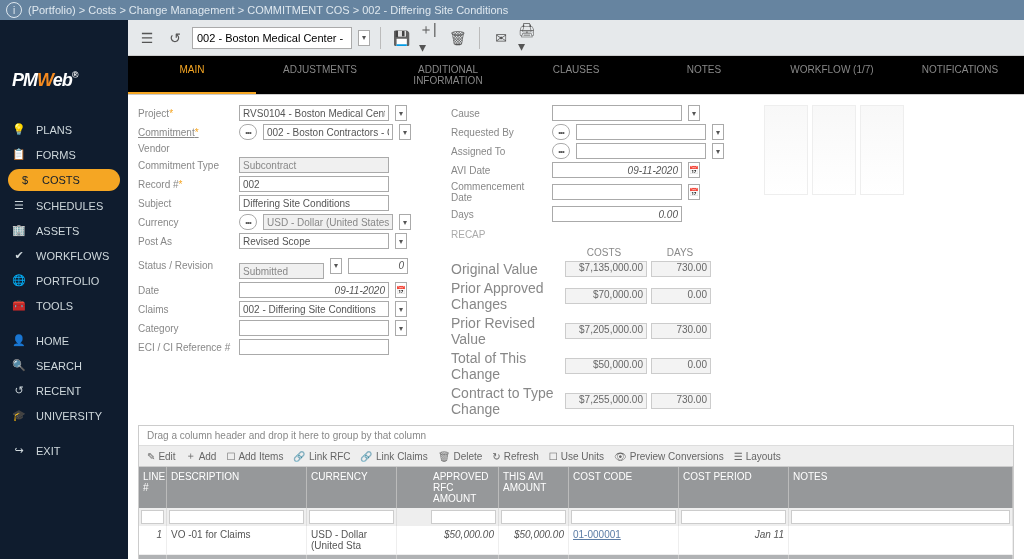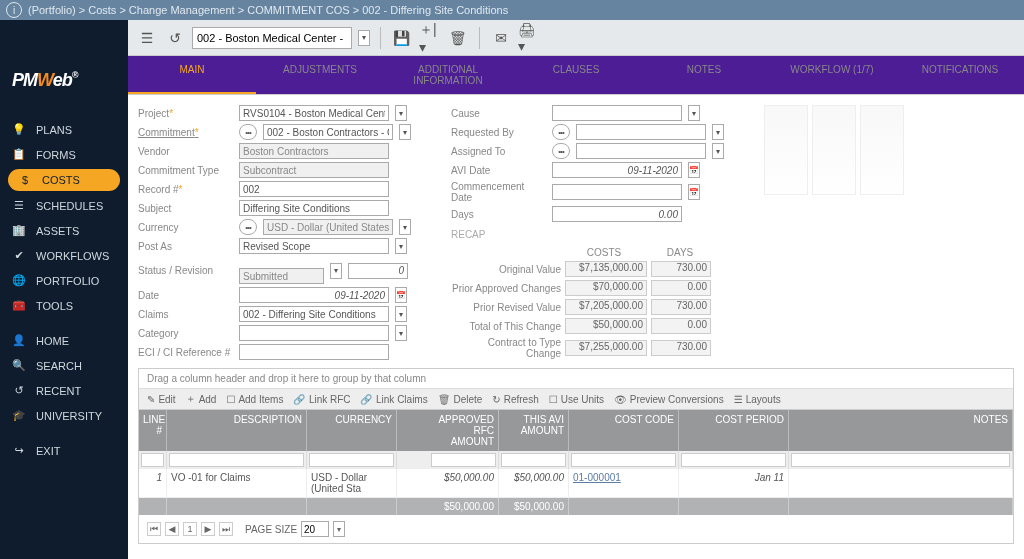--- a/index.html
+++ b/index.html
@@ -12,49 +12,49 @@
   .logo { color:#fff; font-size:18px; font-weight:bold; padding:26px 12px; font-style:italic; letter-spacing:-1px;margin-top:24px; }
   .logo .w { color:#f58a1f; }
   .nav-item { display:flex; align-items:center; padding:6px 12px; color:#cfd8dc; font-size:11px; gap:10px; cursor:pointer; }
   .nav-item.active { background:#f5a623; color:#0f1c2e; border-radius:14px; margin:2px 8px; padding:5px 10px; }
   .nav-icon { width:14px; text-align:center; }
   .content { flex:1; display:flex; flex-direction:column; }
   .toolbar { background:#e6e9eb; height:36px; display:flex; align-items:center; padding:0 8px; gap:6px; border-bottom:1px solid #ccc; }
   .toolbar .tb-btn { width:22px; height:22px; display:flex; align-items:center; justify-content:center; color:#555; cursor:pointer; font-size:14px; }
   .proj-select { height:22px; border:1px solid #aaa; background:#fff; font-size:11px; padding:0 4px; width:160px; }
   .vsep { width:1px; height:22px; background:#bbb; margin:0 4px; }
-  .tabs { display:flex; border-bottom:1px solid #ccc; background:#4c1d95; font-size:10px; }
+  .tabs { display:flex; border-bottom:1px solid #ccc; background:#000000; font-size:10px; }
   .tab { flex:1; text-align:center; padding:8px 4px; color:#888; cursor:pointer; }
   .tab.active { color:#f5a623; border-bottom:2px solid #f5a623; }
   .form-area { display:flex; padding:10px 10px 4px 10px; gap:40px; }
   .col { display:flex; flex-direction:column; gap:3px; }
   .row { display:flex; align-items:center; gap:6px; }
   .lbl { width:95px; color:#888; font-size:10px; }
   .lbl.req::after { content:"*"; color:#f5a623; }
   .fld { border:1px solid #aaa; background:#fff; height:16px; font-size:10px; padding:0 3px; color:#555; }
   .fld.ro { background:#f0f0f0; color:#888; }
   .w150 { width:150px; } .w60 { width:60px; } .w85 { width:85px;margin-top:11px; } .w130 { width:130px; }
   .dd { border:1px solid #aaa; background:#fff; height:16px; width:12px; display:inline-flex; align-items:center; justify-content:center; font-size:8px; cursor:pointer; }
   .more-btn { border:1px solid #aaa; background:#fff; width:18px; height:16px; border-radius:8px; display:flex; align-items:center; justify-content:center; font-size:8px; letter-spacing:-1px; cursor:pointer; }
   .ralign { text-align:right;font-style:italic; }
   .fieldset-lbl { color:#aaa; font-size:10px; margin-top:4px; }
   .recap-head { display:flex; font-size:10px; color:#888; margin-top:4px; }
   .recap-head .c1 { width:110px; } .recap-head .c2 { width:86px; text-align:center; } .recap-head .c3 { width:66px; text-align:center; }
   .recap-row { display:flex; align-items:center; gap:4px; }
-  .recap-row .c1 { width:110px; color:#888; font-size:10px;text-align:right; }
+  .recap-row .c1 { width:110px; color:#888; font-size:14px; }
   .rbox { border:1px solid #ccc; background:#f3f3f3; height:16px; font-size:10px; padding:0 3px; text-align:right; color:#666; }
   .rbox.c2 { width:82px; } .rbox.c3 { width:60px; }
   .thumbs { width:140px; height:90px; display:flex; gap:4px; }
   .thumbs .th { flex:1; border:1px solid #eee; background:linear-gradient(180deg,#f8f8f8,#fff); }
   .grid-wrap { border:1px solid #ccc; margin:4px 10px; }
   .grid-group { background:#fff; border-bottom:1px solid #ddd; padding:4px 8px; font-size:10px; color:#888; }
   .grid-toolbar { background:#eee; display:flex; align-items:center; gap:10px; padding:3px 8px; font-size:10px; color:#666; border-bottom:1px solid #ccc; }
   .grid-toolbar .gtb { display:flex; align-items:center; gap:3px; cursor:pointer; }
   .grid-head { display:flex; background:#96989a; color:#fff; font-size:10px; }
-  .grid-head div { padding:4px 4px; border-right:1px solid #bbb; text-align:right; }
+  .grid-head div { padding:4px 4px; border-right:1px solid #bbb; text-align:left; }
   .grid-filter { display:flex; background:#eee; }
   .grid-filter div { border-right:1px solid #ddd; padding:2px; }
   .grid-filter input { width:100%; height:14px; border:1px solid #ccc; font-size:9px; }
   .c-line { width:28px; } .c-desc { width:140px; } .c-curr { width:90px; } .c-appr { width:70px;margin-left:32px; } .c-avi { width:70px; } .c-code { width:110px; } .c-per { width:110px; } .c-notes { flex:1; }
   .grid-row { display:flex; font-size:10px; border-bottom:1px solid #eee; }
   .grid-row div { padding:3px 4px; border-right:1px solid #eee; }
   .grid-row .link { color:#5a7ca5; text-decoration:underline; cursor:pointer; }
   .grid-sum { display:flex; background:#b0b2b4; color:#fff; font-size:10px; }
   .grid-sum div { padding:3px 4px; border-right:1px solid #ccc; text-align:right; }
   .pager { display:flex; align-items:center; gap:4px; padding:6px 8px; font-size:10px; color:#666; }
@@ -161,21 +161,20 @@
               <span class="dd">▾</span>
             </div>
           <div class="row">
               <span class="lbl req" style="text-decoration:underline">Commitment</span>
               <span class="more-btn">•••</span>
               <input class="fld w130" value="002 - Boston Contractors - GMP Contra" style="">
               <span class="dd">▾</span>
             </div>
           <div class="row">
               <span class="lbl">Vendor</span>
-              <input class="fld ro w150" readonly="" value="Boston Contractors" style="">
             </div>
           <div class="row">
               <span class="lbl">Commitment Type</span>
               <input class="fld ro w150" readonly="" value="Subcontract" style="">
             </div>
           <div class="row">
               <span class="lbl req">Record #</span>
               <input class="fld w150" value="002" style="">
             </div>
           <div class="row">

